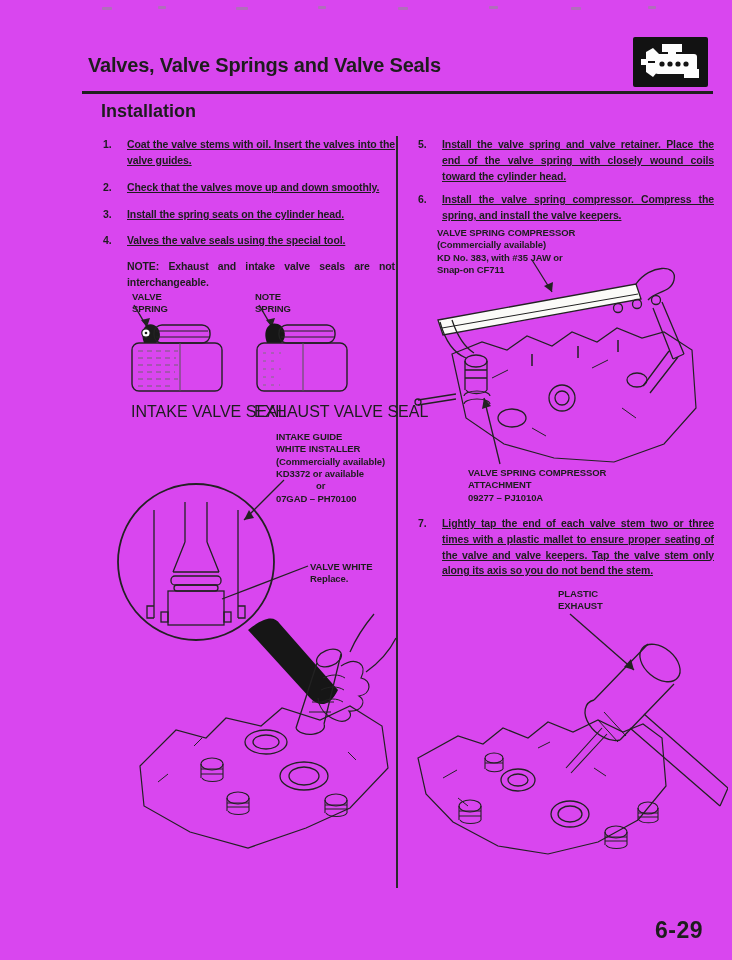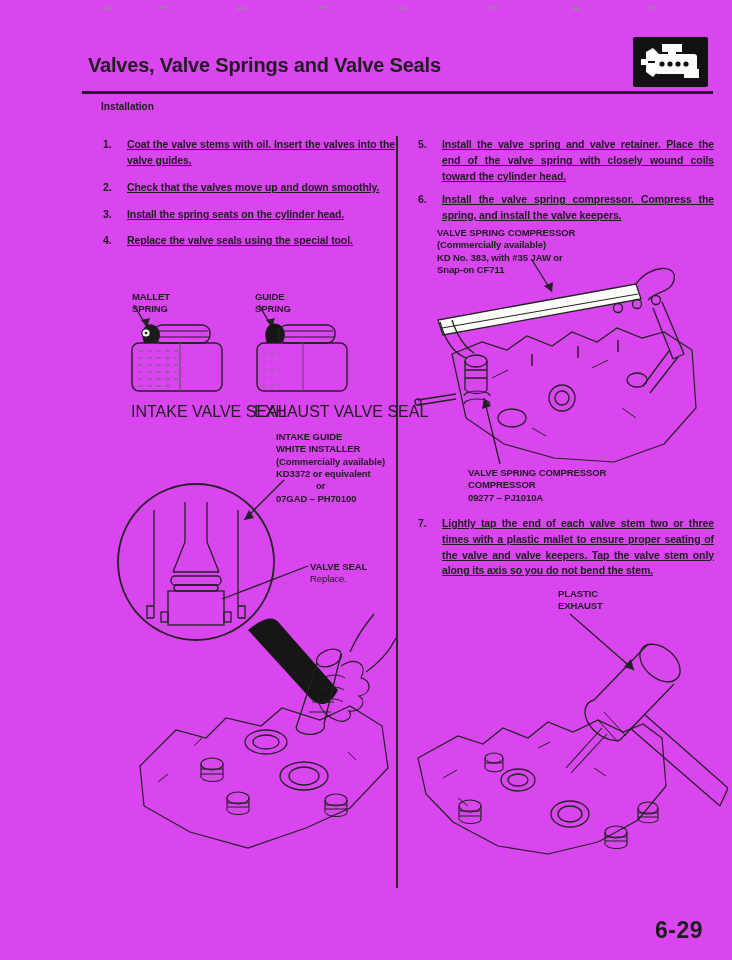--- a/index.html
+++ b/index.html
@@ -5,21 +5,21 @@
   html,body{margin:0;padding:0;background:#e8e8e6;}
   #page{
     position:relative;width:732px;height:960px;margin:0 auto;
     background:#d946ef;overflow:hidden;
     font-family:"Liberation Sans","DejaVu Sans",sans-serif;
     color:#1d1d1d;
     padding-left:44px;
   }
   .abs{position:absolute;}
   .title{font-size:20px;font-weight:bold;letter-spacing:-0.2px;}
-  .section{font-size:10px;font-weight:bold;}
+  .section{font-size:18px;font-weight:bold;}
   .rule{background:#1f1f1f;height:2.5px;}
   .divider{background:#2a2a2a;width:2px;}
   .step{position:absolute;display:flex;font-size:10.5px;font-weight:bold;line-height:1.5;letter-spacing:-0.1px;}
   .num{width:24px;flex:none;}
   .stext{flex:1;text-align:justify;text-decoration:underline;}
   .note{position:absolute;font-size:10.5px;font-weight:bold;line-height:1.5;text-align:justify;letter-spacing:-0.1px;}
   .lbl{position:absolute;font-size:9.5px;font-weight:bold;line-height:1.3;letter-spacing:-0.1px;white-space:nowrap;}
   .lbl .or{padding-left:40px;}
   .caption{position:absolute;font-size:16px;font-weight:normal;white-space:nowrap;}
   .pagenum{position:absolute;font-size:23px;font-weight:bold;letter-spacing:0.5px;text-align:center;}
@@ -76,29 +76,30 @@
   <div class="step" style="left:103px;top:180px;width:292px">
     <span class="num">2.</span>
     <div class="stext">Check that the valves move up and down smoothly.</div>
   </div>
   <div class="step" style="left:103px;top:207px;width:292px">
     <span class="num">3.</span>
     <div class="stext">Install the spring seats on the cylinder head.</div>
   </div>
   <div class="step" style="left:103px;top:233px;width:292px">
     <span class="num">4.</span>
-    <div class="stext">Replace the valve seals using the special tool.</div>
-  </div>
+    <div class="stext">Valves the valve seals using the special tool.</div>
+  </div>
+  <div class="note" style="left:127px;top:259px;width:268px">NOTE: Exhaust and intake valve seals are not interchangeable.</div>
 
   <div class="lbl" style="left:132px;top:291px">
-    <div>MALLET</div>
+    <div>VALVE</div>
     <div>SPRING</div>
   </div>
   <div class="lbl" style="left:255px;top:291px">
-    <div>GUIDE</div>
+    <div>NOTE</div>
     <div>SPRING</div>
   </div>
 
   <div class="abs" style="left:118px;top:303px">
     <svg width="118" height="96" viewBox="0 0 118 96" fill="none" stroke="#222" stroke-width="1.4">
       <line x1="16" y1="2" x2="29" y2="24"></line>
       <polygon points="29,24 23,17 32,15" fill="#222" stroke="none"></polygon>
       <path d="M26,40 c-5,-13 2,-21 10,-18 c7,3 8,14 2,18 z" fill="#1b1b1b" stroke="none"></path>
       <circle cx="28" cy="30" r="4.2" fill="#fff" stroke="#1b1b1b" stroke-width="1.2"></circle>
       <circle cx="28" cy="30" r="1.3" fill="#1b1b1b" stroke="none"></circle>
@@ -127,28 +128,28 @@
     </svg>
   </div>
 
   <div class="caption" style="left:131px;top:403px">INTAKE VALVE SEAL</div>
   <div class="caption" style="left:254px;top:403px">EXHAUST VALVE SEAL</div>
 
   <div class="lbl" style="left:276px;top:431px">
     <div>INTAKE GUIDE</div>
     <div>WHITE INSTALLER</div>
     <div>(Commercially available)</div>
-    <div>KD3372 or equivalent</div>
+    <div>KD3372 or available</div>
     <div class="or">or</div>
     <div>07GAD – PH70100</div>
   </div>
 
   <div class="lbl" style="left:310px;top:561px">
-    <div>VALVE SEAL</div>
-    <div style="font-weight:normal">Replace.</div>
+    <div>VALVE WHITE</div>
+    <div style="font-weight:bold">Replace.</div>
   </div>
 
   <div class="abs" style="left:98px;top:466px">
     <svg width="300" height="406" viewBox="0 0 300 406" fill="none" stroke="#222" stroke-width="1.3">
 
       <line x1="186" y1="14" x2="146" y2="54"></line>
       <polygon points="146,54 151,44 156,52" fill="#222" stroke="none"></polygon>
 
       <circle cx="98" cy="96" r="78" stroke-width="1.8"></circle>
 
@@ -246,21 +247,21 @@
       <path d="M120,96 v12 M166,88 v12 M206,82 v12" stroke-width="1.5"></path>
       <path d="M80,120 l16,-8 M180,110 l16,-8 M210,150 l14,10 M120,170 l14,8" stroke-width="1"></path>
 
       <line x1="88" y1="206" x2="72" y2="140"></line>
       <polygon points="72,140 70,151 79,148" fill="#222" stroke="none"></polygon>
     </svg>
   </div>
 
   <div class="lbl" style="left:468px;top:467px">
     <div>VALVE SPRING COMPRESSOR</div>
-    <div>COMPRESSOR</div>
+    <div>ATTACHMENT</div>
     <div>09277 – PJ1010A</div>
   </div>
 
   <div class="step" style="left:418px;top:516px;width:296px">
     <span class="num">7.</span>
     <div class="stext">Lightly tap the end of each valve stem two or three times with a plastic mallet to ensure proper seating of the valve and valve keepers. Tap the valve stem only along its axis so you do not bend the stem.</div>
   </div>
 
   <div class="lbl" style="left:558px;top:588px">
     <div>PLASTIC</div>

